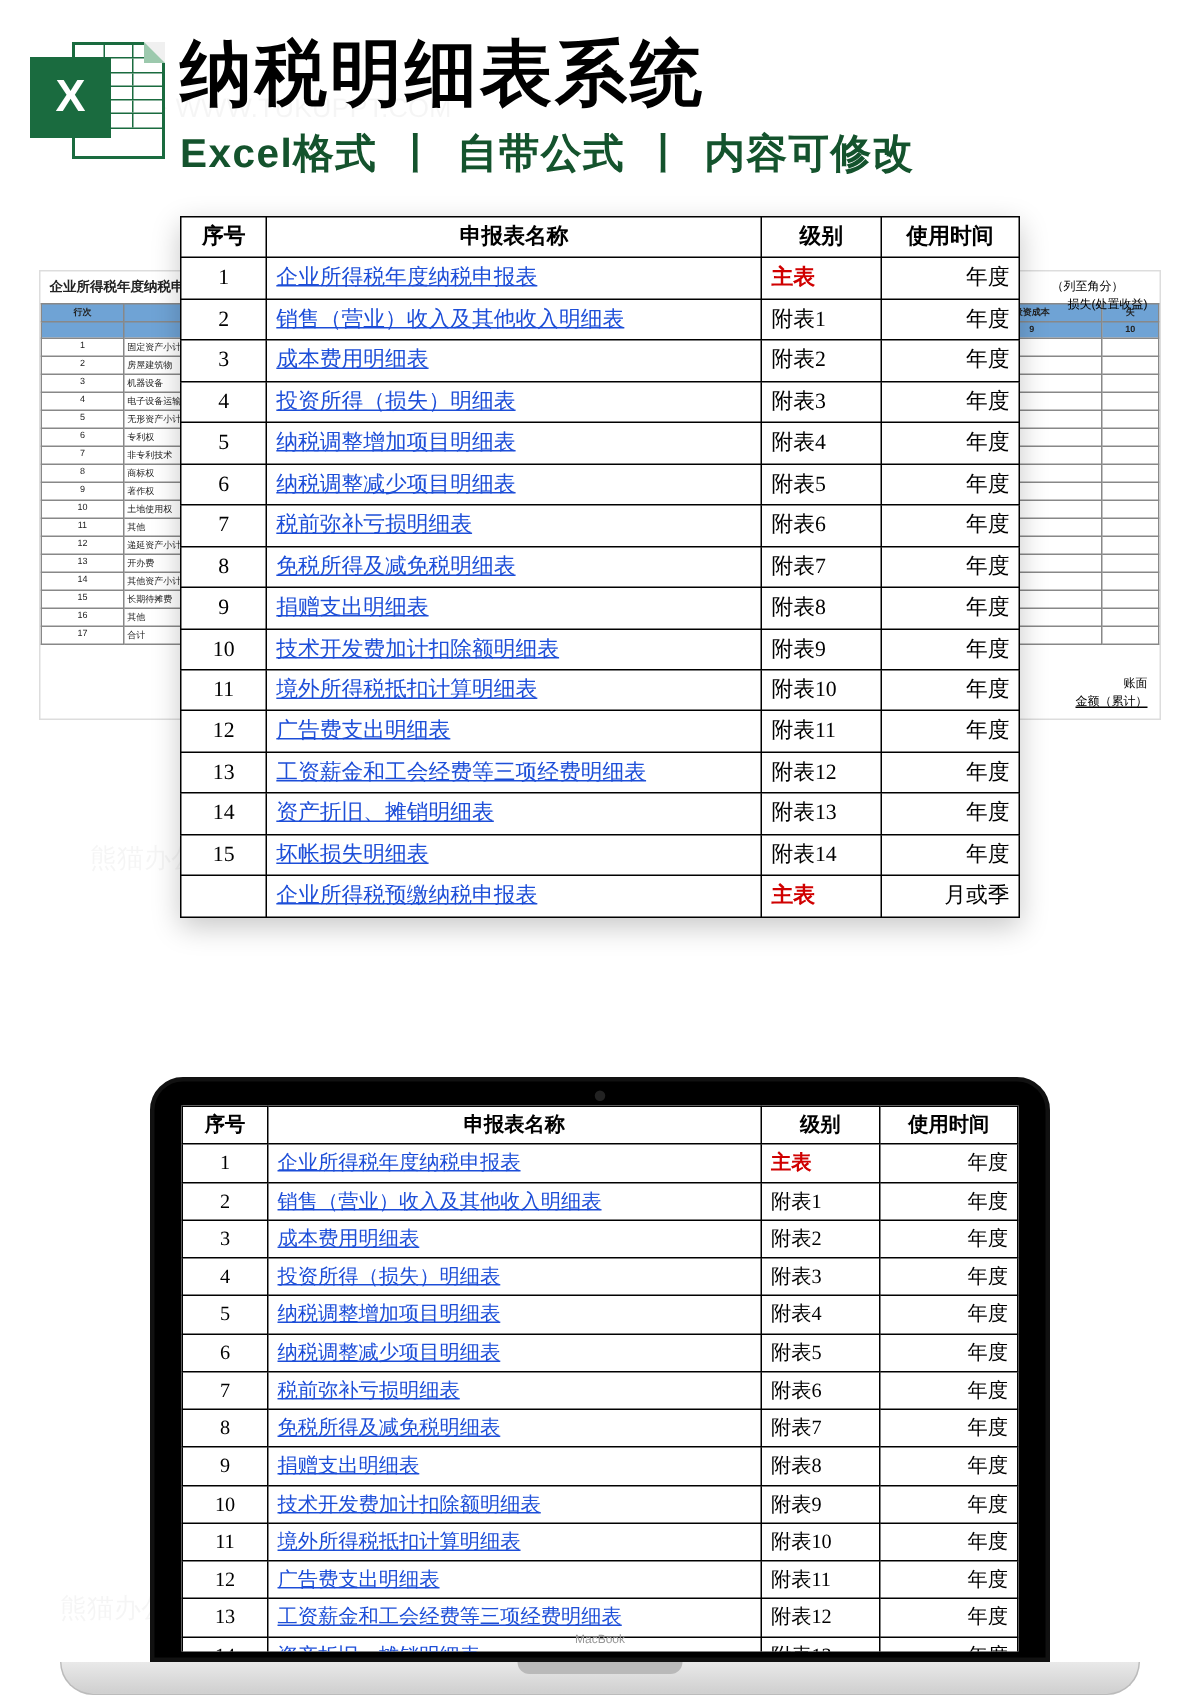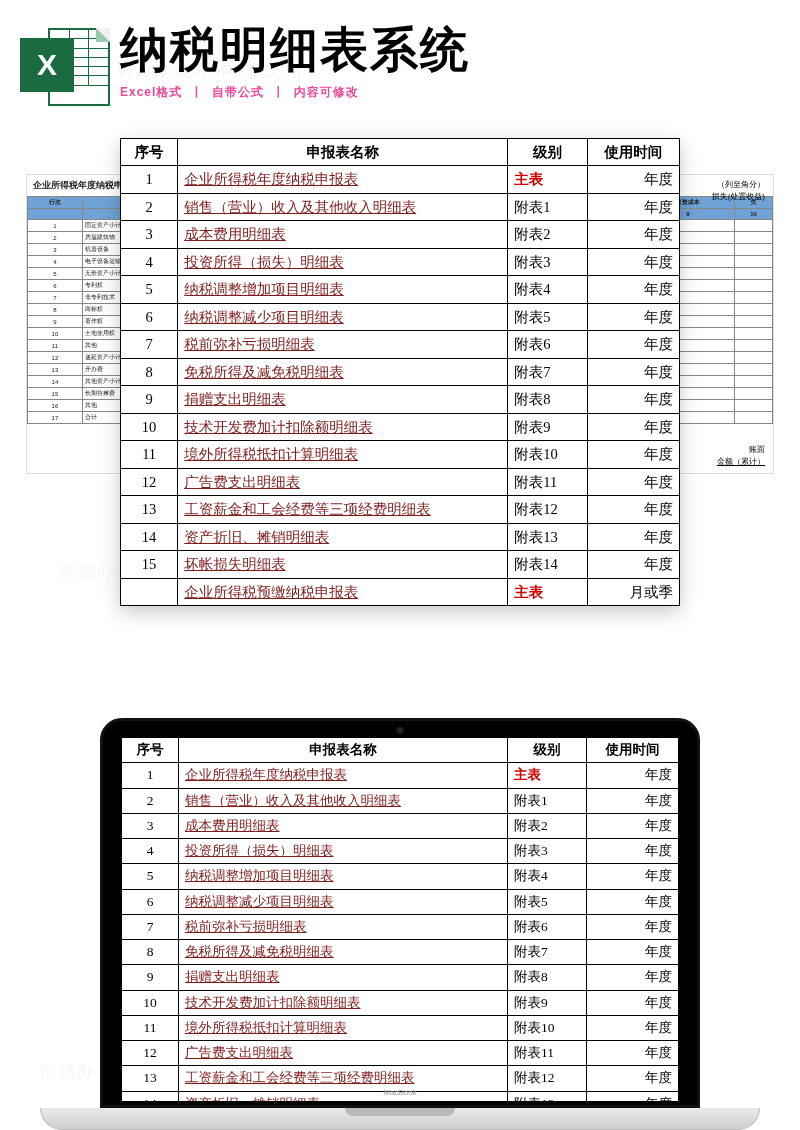--- a/index.html
+++ b/index.html
@@ -12,40 +12,40 @@
 .excel-icon { width:90px; height:90px; position:relative; flex-shrink:0; }
 .excel-icon .sheet { position:absolute; right:0; top:4px; width:62px; height:78px; background:#fff; border:2px solid #1a6b3f; }
 .excel-icon .sheet .row { height:12.5%; border-bottom:1px solid #1a6b3f; display:flex; }
 .excel-icon .sheet .row .c { flex:1; border-right:1px solid #1a6b3f; }
 .excel-icon .sheet .row .c:last-child { border-right:none; }
 .excel-icon .badge { position:absolute; left:0; top:14px; width:54px; height:54px; background:#1a6b3f; color:#fff; display:flex; align-items:center; justify-content:center; font-size:30px; font-weight:bold; font-family:Arial,sans-serif; }
 .excel-icon .fold { position:absolute; right:0; top:4px; width:0; height:0; border-left:14px solid #9cc9ad; border-top:14px solid #f0f0f0; }
 
 .title-block { flex:1; }
 .main-title { color:#000000; font-size:48px; font-weight:900; letter-spacing:2px; line-height:1.08; margin-bottom:8px; }
-.sub-row { color:#ec4899; font-size:12px; font-weight:700; letter-spacing:1px; }
+.sub-row { color:#14532d; font-size:27px; font-weight:700; letter-spacing:1px; }
 .sub-sep { margin:0 4px; }
 
 
 .preview-wrap { position:relative; margin:14px 26px 0 26px; }
 .bg-doc { position:absolute; left:0; right:0; top:36px; height:300px; background:#fff; border:1px solid #ddd; overflow:hidden; }
 .bg-doc .bg-title { font-size:9px; text-align:left; padding:4px 6px; color:#222; font-weight:bold; }
 .bg-doc table { width:100%; border-collapse:collapse; font-size:6px; color:#222; }
 .bg-doc th, .bg-doc td { border:1px solid #888; padding:1px 2px; text-align:center; height:11px; }
 .bg-doc thead th { background:#6fa3d5; }
 
 .main-table-card { position:relative; margin:0 auto; width:560px; background:#fff; box-shadow:0 6px 18px rgba(0,0,0,0.22); z-index:2; }
 .tax-table { width:100%; border-collapse:collapse; font-family:"SimSun",serif; }
 .tax-table th, .tax-table td { border:1px solid #000; padding:2px 6px; font-size:14.5px; line-height:1.55; }
 .tax-table th { font-weight:bold; text-align:center; }
 .tax-table td.seq { text-align:center; width:52px; }
 .tax-table td.name { width:300px; }
 .tax-table td.lvl { width:72px; }
 .tax-table td.time { text-align:right; width:84px; }
-.tax-table a { color:#7f1d1d; text-decoration:underline; }
+.tax-table a { color:#1d4ed8; text-decoration:underline; }
 .lvl-main { color:#d00000; font-weight:bold; }
 
 
 .laptop { position:absolute; left:50%; transform:translateX(-50%); bottom:0; width:720px; }
 .lap-screen { margin:0 auto; width:600px; height:390px; background:#000; border:3px solid #111; border-radius:22px 22px 0 0; padding:16px 18px 4px 18px; position:relative; }
 .lap-cam { position:absolute; top:6px; left:50%; transform:translateX(-50%); width:7px; height:7px; background:#222; border-radius:50%; }
 .lap-inner { width:100%; height:100%; background:#fff; overflow:hidden; }
 .lap-base { width:720px; height:22px; background:linear-gradient(#e9e9e9,#cfcfcf); border-radius:0 0 28px 28px; position:relative; border:1px solid #bbb; border-top:none; }
 .lap-notch { position:absolute; top:0; left:50%; transform:translateX(-50%); width:110px; height:8px; background:#b9b9b9; border-radius:0 0 10px 10px; }
 .lap-brand { position:absolute; bottom:8px; left:50%; transform:translateX(-50%); font-size:8px; color:#999; font-family:Arial; }
@@ -110,21 +110,21 @@
         <span class="sub-sep">丨</span>
         <span>内容可修改</span>
       </div>
     </div>
   </div>
 
   <div class="preview-wrap">
 
     <div class="bg-doc">
       <div class="bg-title">企业所得税年度纳税申报</div>
-      <div style="position:absolute; right:8px; top:4px; font-size:8px;">（列至角分）</div>
+      <div style="position:absolute; right:24px; top:4px; font-size:8px;">（列至角分）</div>
       <div style="position:absolute; right:8px; top:16px; font-size:8px;">损失(处置收益)</div>
       <table>
         <thead>
             <tr id="bgHead">
               <th>行次</th>
               <th>资产类别</th>
               <th>本期</th>
               <th>自增</th>
               <th>成本</th>
               <th>调整</th>

